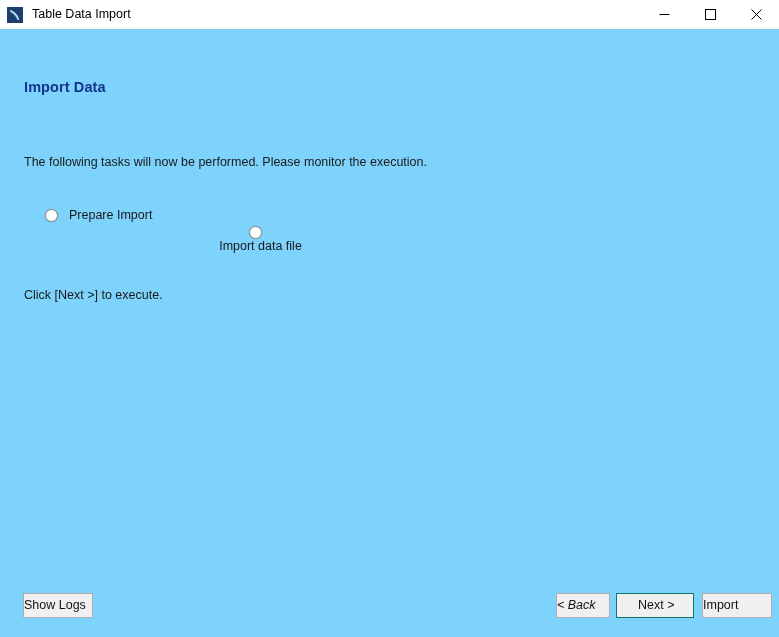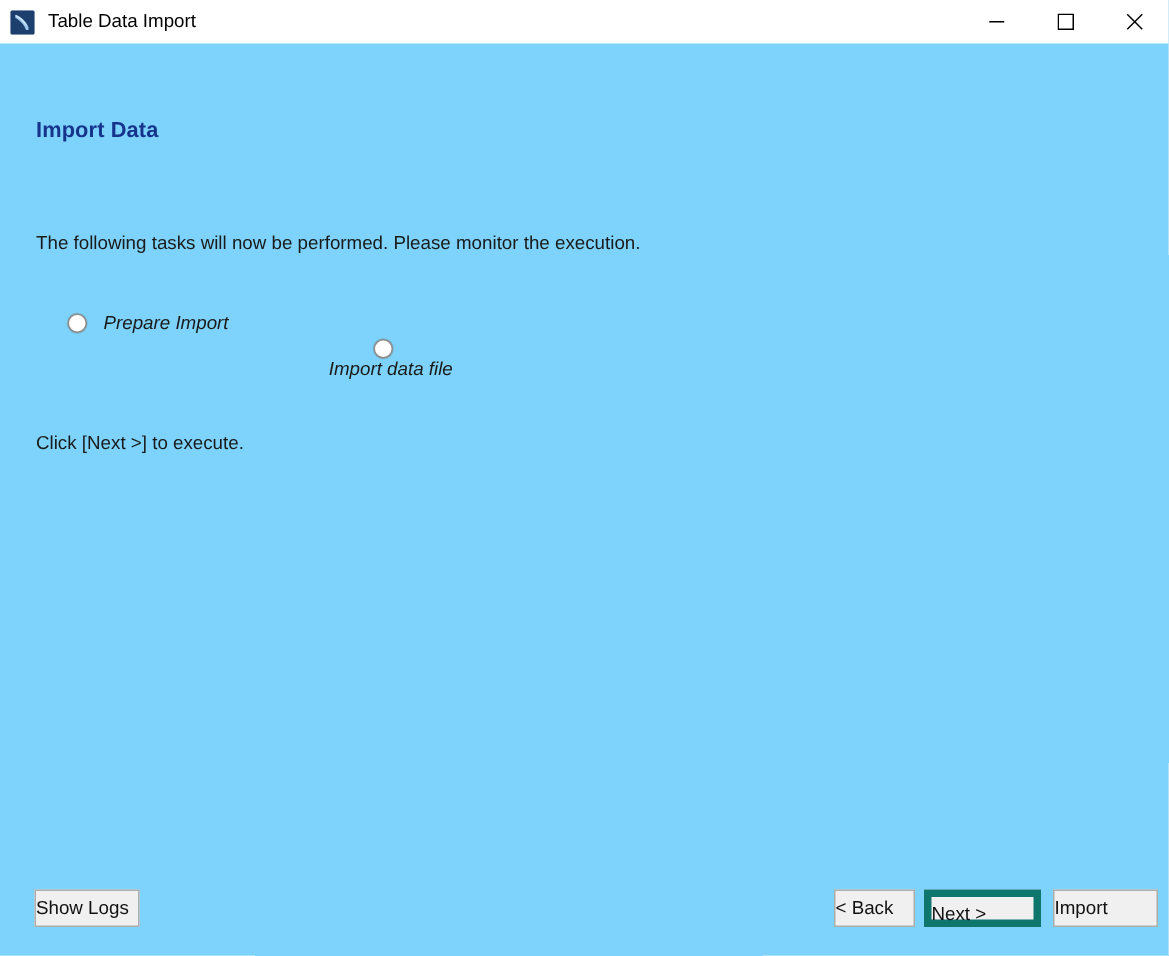--- a/index.html
+++ b/index.html
@@ -109,21 +109,20 @@
     position: absolute;
     left: 45px;
     top: 175px;
     width: 420px;
   }
   .task-row {
     display: flex;
     align-items: center;
     height: 22px;
     margin-bottom: 0px;
-    font-style: italic;
   }
   .task-row + .task-row { margin-top: 0px; flex-direction: column; }
   .task-bullet {
     width: 13px;
     height: 13px;
     border-radius: 50%;
     border: 1px solid #8d8d8d;
     background: #ffffff;
     box-sizing: border-box;
     flex: none;
@@ -151,33 +150,34 @@
     color: #111111;
     background: #f0f0f0;
     border: 1px solid #adadad;
     padding: 0;
     height: 25px;
     cursor: default;
     box-sizing: border-box;
     line-height: 23px;
     text-align: left;
   }
-  .btn.default { border: 5px solid #0f766e; box-shadow: inset 0 0 0 1px #f0f0f0; }
+  .btn.default { border: 1px solid #0f766e; box-shadow: inset 0 0 0 1px #f0f0f0; padding-left: 21px; }
 
   .btn-showlogs {
     position: absolute;
     left: 23px;
     bottom: 19px;
     width: 70px;
   }
   .btn-back {
     position: absolute;
     left: 556px;
     bottom: 19px;
     width: 54px;
+    font-style: italic;
   }
   .btn-next {
     position: absolute;
     left: 616px;
     bottom: 19px;
     width: 78px;
   }
   .btn-cancel {
     position: absolute;
     left: 702px;

